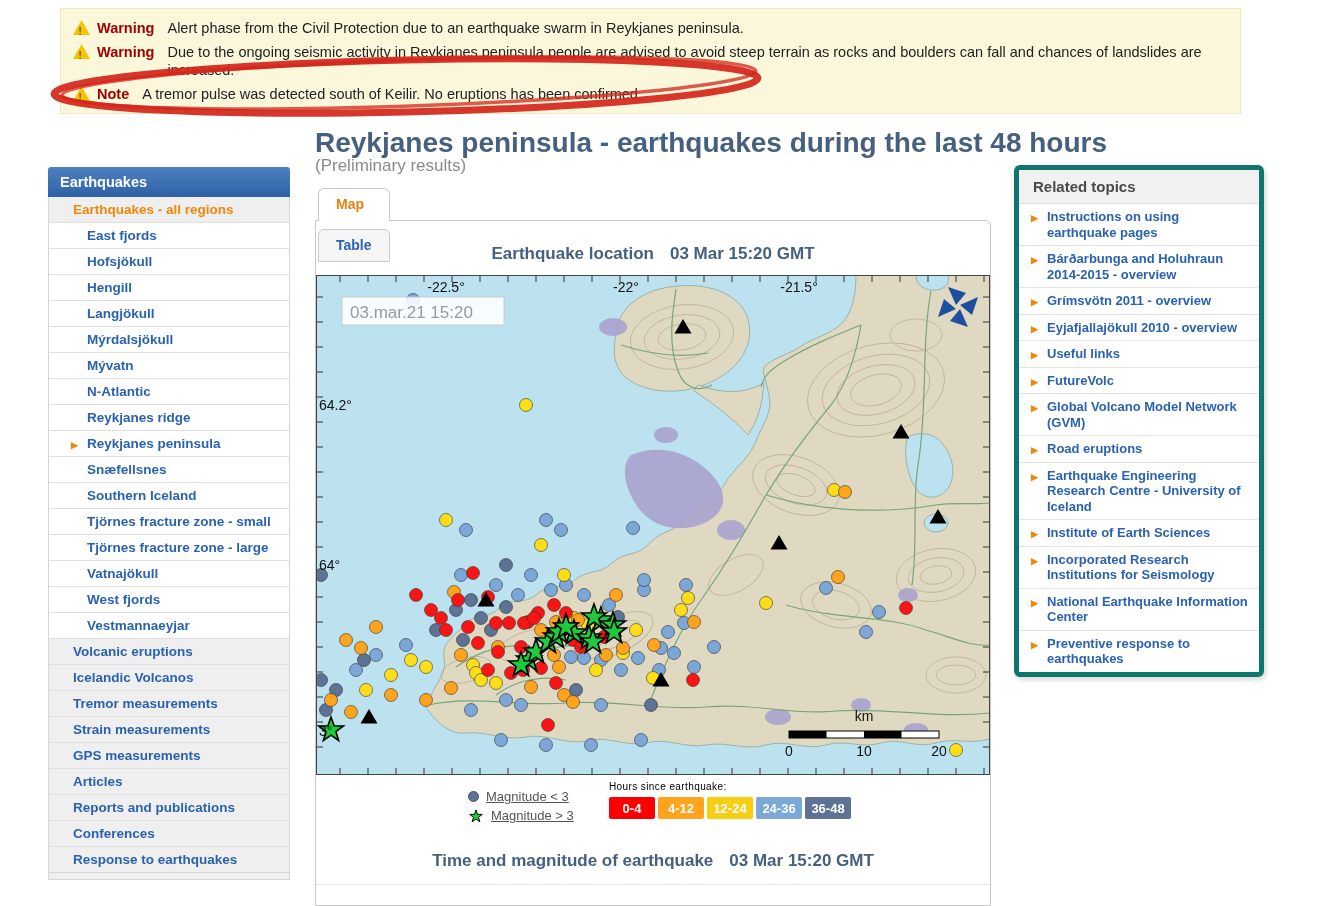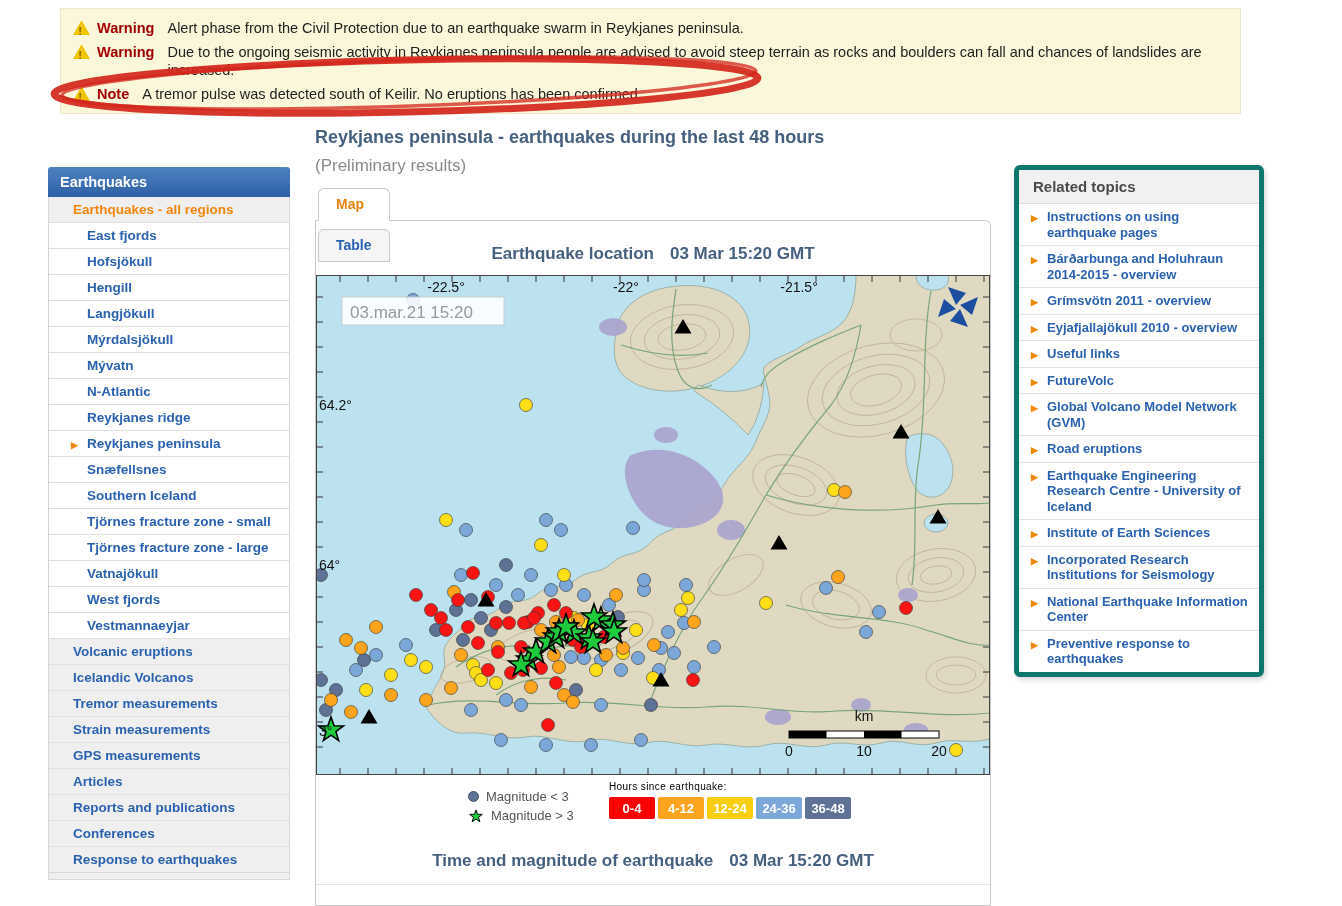--- a/index.html
+++ b/index.html
@@ -27,35 +27,35 @@
   .side-item { position:relative; font-size:13.5px; font-weight:bold; color:#2A62B0;
                padding:4px 6px 4px 38px; line-height:17px; border-top:1px solid #E0E0E0;
                background:#fff; cursor:pointer; }
   .side-item:first-child { border-top:none; }
   .side-item.lvl1 { background:#EFEFEF; padding-left:24px; }
   .side-item.hl { color:#F0870A; }
   .side-arrow { position:absolute; left:22px; top:6px; font-size:9px; color:#F0870A; }
   .side-stub { height:7px; background:#EFEFEF; border:1px solid #D7D7D7; border-top:none; }
 
   
-  .main-title { position:absolute; left:315px; top:127px; font-size:18px; font-weight:bold; color:#46607F; }
+  .main-title { position:absolute; left:315px; top:127px; font-size:28px; font-weight:bold; color:#46607F; }
   .main-subtitle { position:absolute; left:315px; top:156px; font-size:17px; color:#8A8A8A; }
   .tabs { position:absolute; left:318px; top:188px; display:flex; gap:8px; z-index:3;flex-direction:column; }
   .tab { height:33px; padding:7px 17px 0; font-size:14px; font-weight:bold;
          border:1px solid #C9C9C9; border-radius:6px 6px 0 0; cursor:pointer; }
   .tab.active { background:#fff; color:#E8820E; border-bottom:1px solid #fff; }
   .tab.inactive { background:#F6F6F6; color:#2A62B0; }
   .panel { position:absolute; left:315px; top:220px; width:676px; height:686px;
            border:1px solid #C9C9C9; border-radius:0 6px 0 0; background:#fff; z-index:2; }
   .sec-head { position:absolute; left:0; width:674px; text-align:center; font-size:17px;
               font-weight:bold; color:#46607F; }
   .sec-head .ts { margin-left:16px; }
   .map-wrap { position:absolute; left:0px; top:54px; width:674px; height:500px; }
   .legend { position:absolute; left:0; top:560px; width:674px; height:60px; }
-  .mag-legend { position:absolute; left:152px; top:6px; font-size:13px; color:#555; }
+  .mag-legend { position:absolute; left:152px; top:6px; font-size:13px; color:#555;text-decoration:underline; }
   .mag-row { display:flex; align-items:center; gap:7px; height:19px; }
   .mag-dot { width:11px; height:11px; border-radius:50%; background:#5E7296; border:1px solid #44536E; }
   .hours-legend { position:absolute; left:293px; top:0px; }
   .hours-title { font-size:10px; color:#000000; letter-spacing:.4px; margin-bottom:5px; }
   .bins { display:flex; gap:3px; }
   .bin { width:46px; height:22px; color:#fff; font-weight:bold; font-size:13px;
          display:flex; align-items:center; justify-content:center; border-radius:2px; }
   .faint-line { position:absolute; left:0; top:663px; width:674px; border-top:1px solid #E5E5E5; }
 
   

